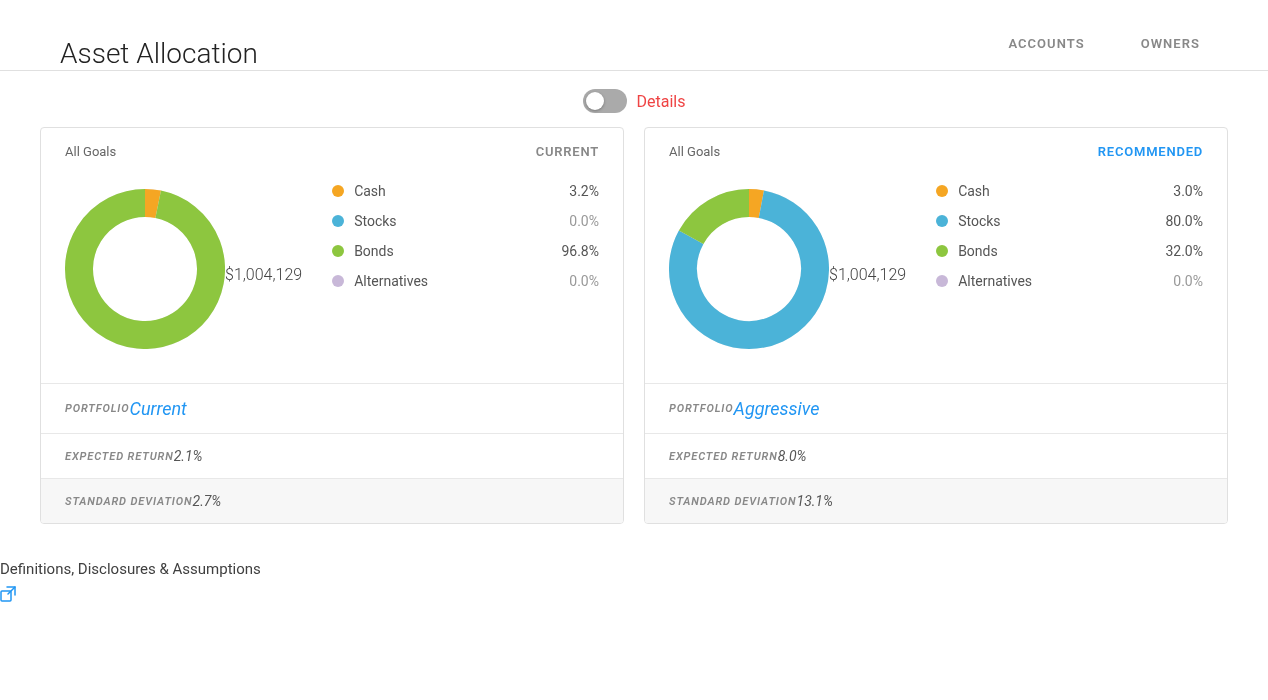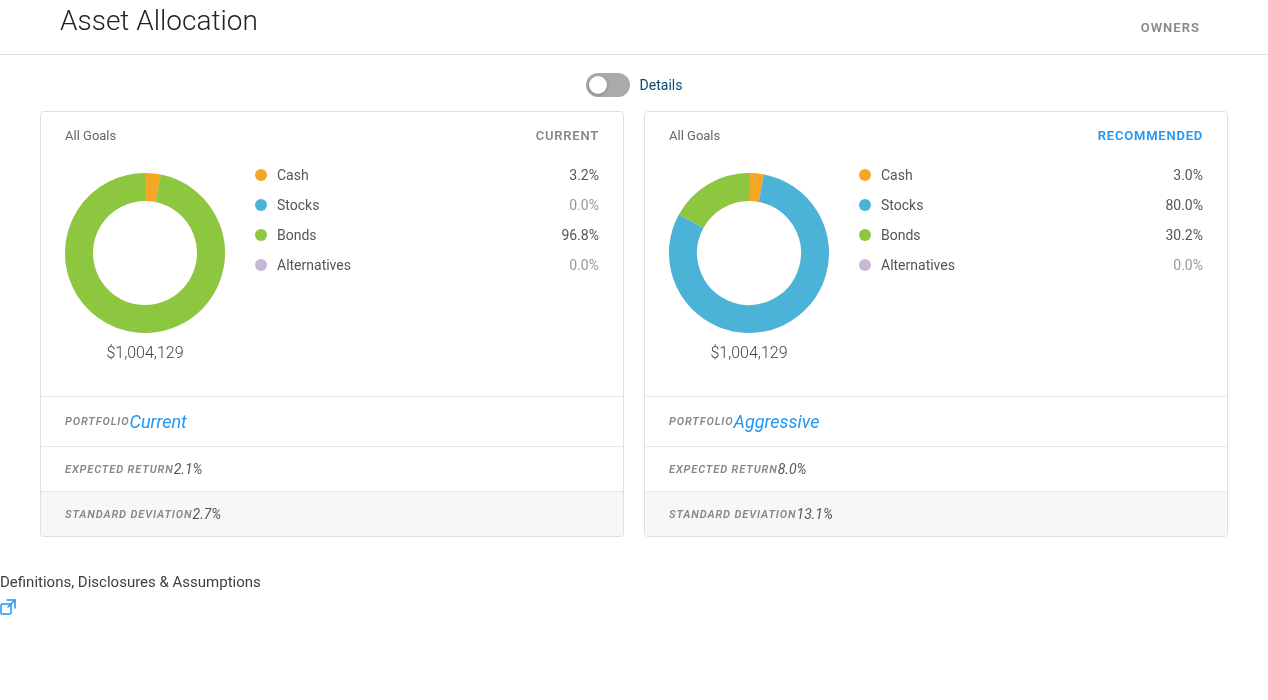--- a/index.html
+++ b/index.html
@@ -7,23 +7,23 @@
       font-family: -apple-system, BlinkMacSystemFont, 'Segoe UI', Roboto, sans-serif;
       background: #fff;
       color: #333;
       width: 1268px;
       min-height: 700px;
     }
 
     
     .header {
       display: flex;
-      align-items: flex-start;
+      align-items: flex-end;
       justify-content: space-between;
-      padding: 4px 40px 0 60px;
+      padding: 20px 40px 0 60px;
       border-bottom: 1px solid #e0e0e0;
     }
     .page-title {
       font-size: 28px;
       font-weight: 300;
       color: #222;
     }
     .nav-tabs {
       display: flex;
       gap: 0;
@@ -67,22 +67,22 @@
       position: absolute;
       top: 3px;
       left: 3px;
       width: 18px;
       height: 18px;
       background: #fff;
       border-radius: 50%;
       box-shadow: 0 1px 3px rgba(0,0,0,0.3);
     }
     .details-label {
-      font-size: 14px;
-      color: #0c4a6e;
+      font-size: 16px;
+      color: #ef4444;
     }
 
     
     .cards-row {
       display: flex;
       gap: 20px;
       padding: 0 40px;
       margin-bottom: 20px;
       border-radius: 18px;
     }
@@ -120,21 +120,21 @@
       letter-spacing: 0.06em;
       color: #888;
     }
     .card-badge.recommended {
       color: #2196F3;
     }
 
     
     .donut-container {
       display: flex;
-      flex-direction: column;
+      flex-direction: row;
       align-items: center;
       padding: 10px 0 14px;
     }
     .donut-value {
       font-size: 16px;
       color: #444;
       margin-top: 10px;
       font-weight: 300;
     }
 
@@ -222,20 +222,21 @@
       display: block;
     }
   </style>
 </head>
 <body>
 
 <div class="header">
   <h1 class="page-title">Asset Allocation</h1>
   <nav class="nav-tabs">
 
+      <div class="nav-tab">ACCOUNTS</div>
       <div class="nav-tab">OWNERS</div>
     </nav>
 </div>
 
 <div class="details-bar">
   <div class="toggle-switch">
     <div class="toggle-track"></div>
     <div class="toggle-thumb"></div>
   </div>
   <span class="details-label">Details</span>
@@ -314,21 +315,21 @@
       <span class="legend-value bold">3.0%</span>
     </div>
           <div class="legend-item">
       <span class="legend-dot" style="background:#4BB3D8"></span>
       <span class="legend-label">Stocks</span>
       <span class="legend-value bold">80.0%</span>
     </div>
           <div class="legend-item">
       <span class="legend-dot" style="background:#8DC63F"></span>
       <span class="legend-label">Bonds</span>
-      <span class="legend-value bold">30.2%</span>
+      <span class="legend-value bold">32.0%</span>
     </div>
           <div class="legend-item">
       <span class="legend-dot" style="background:#C8B8D8"></span>
       <span class="legend-label">Alternatives</span>
       <span class="legend-value">0.0%</span>
     </div>
         </div>
       </div>
       <div class="stat-row">
       <span class="stat-label">PORTFOLIO</span>

